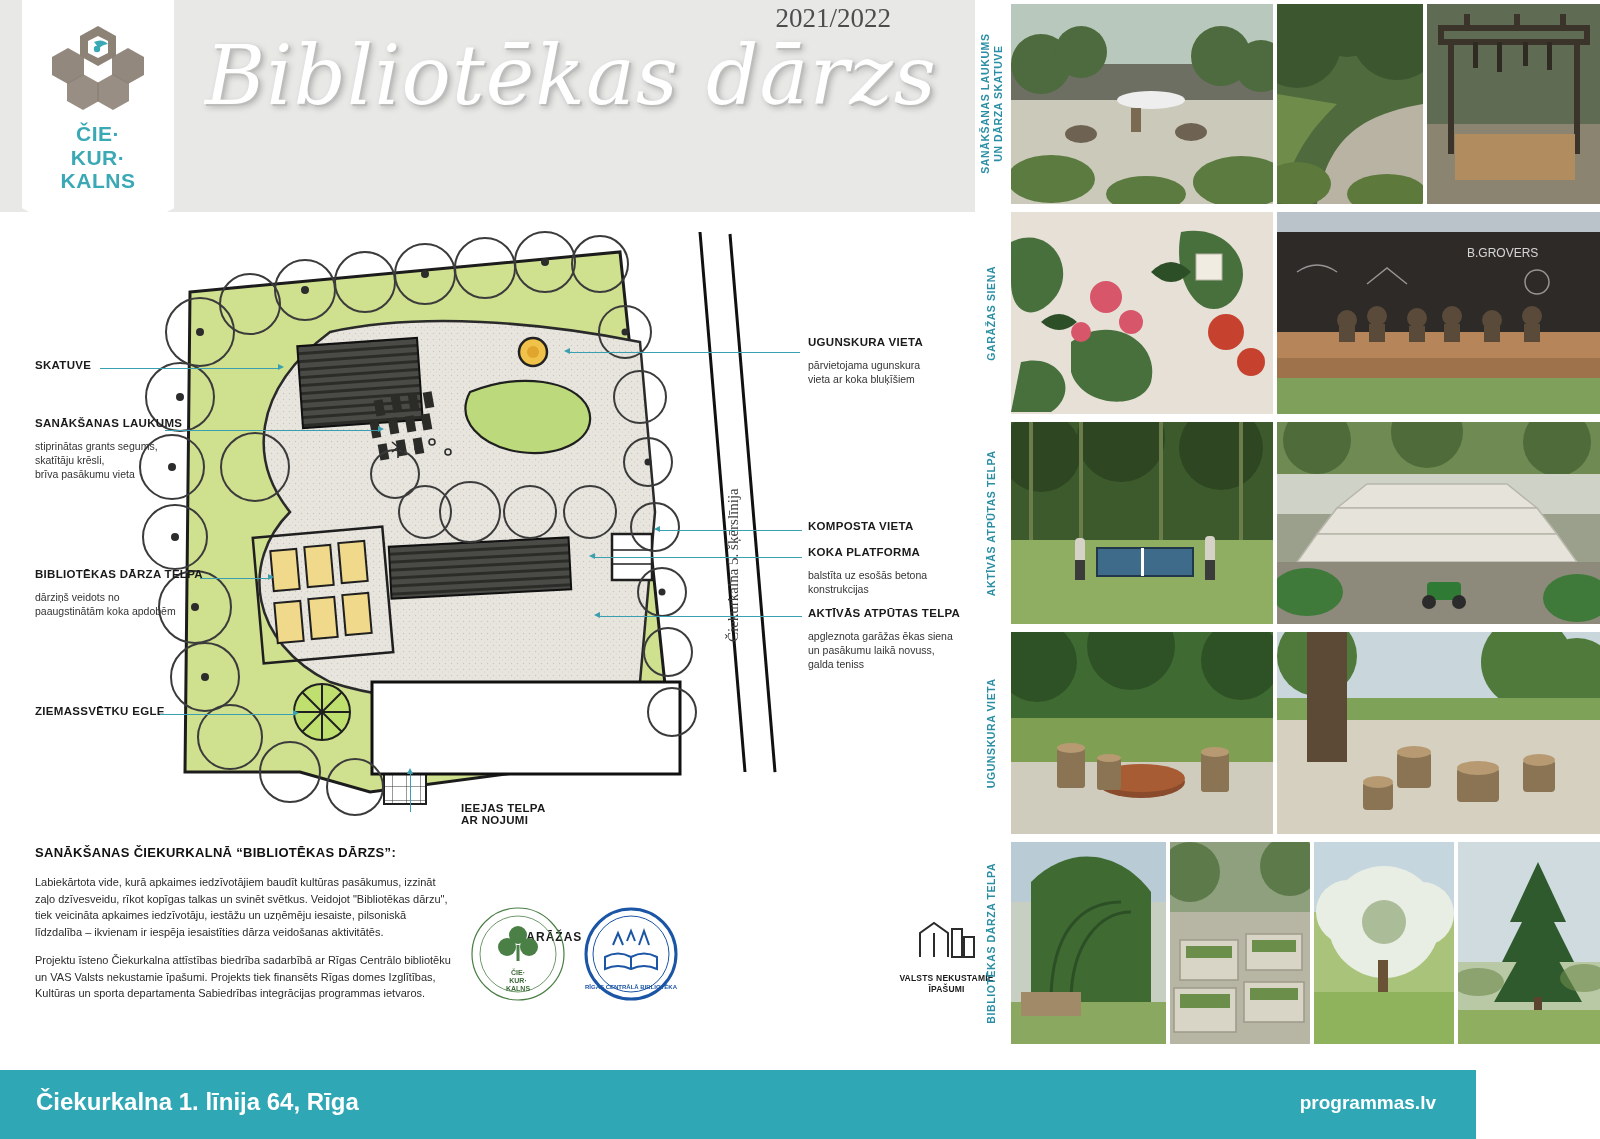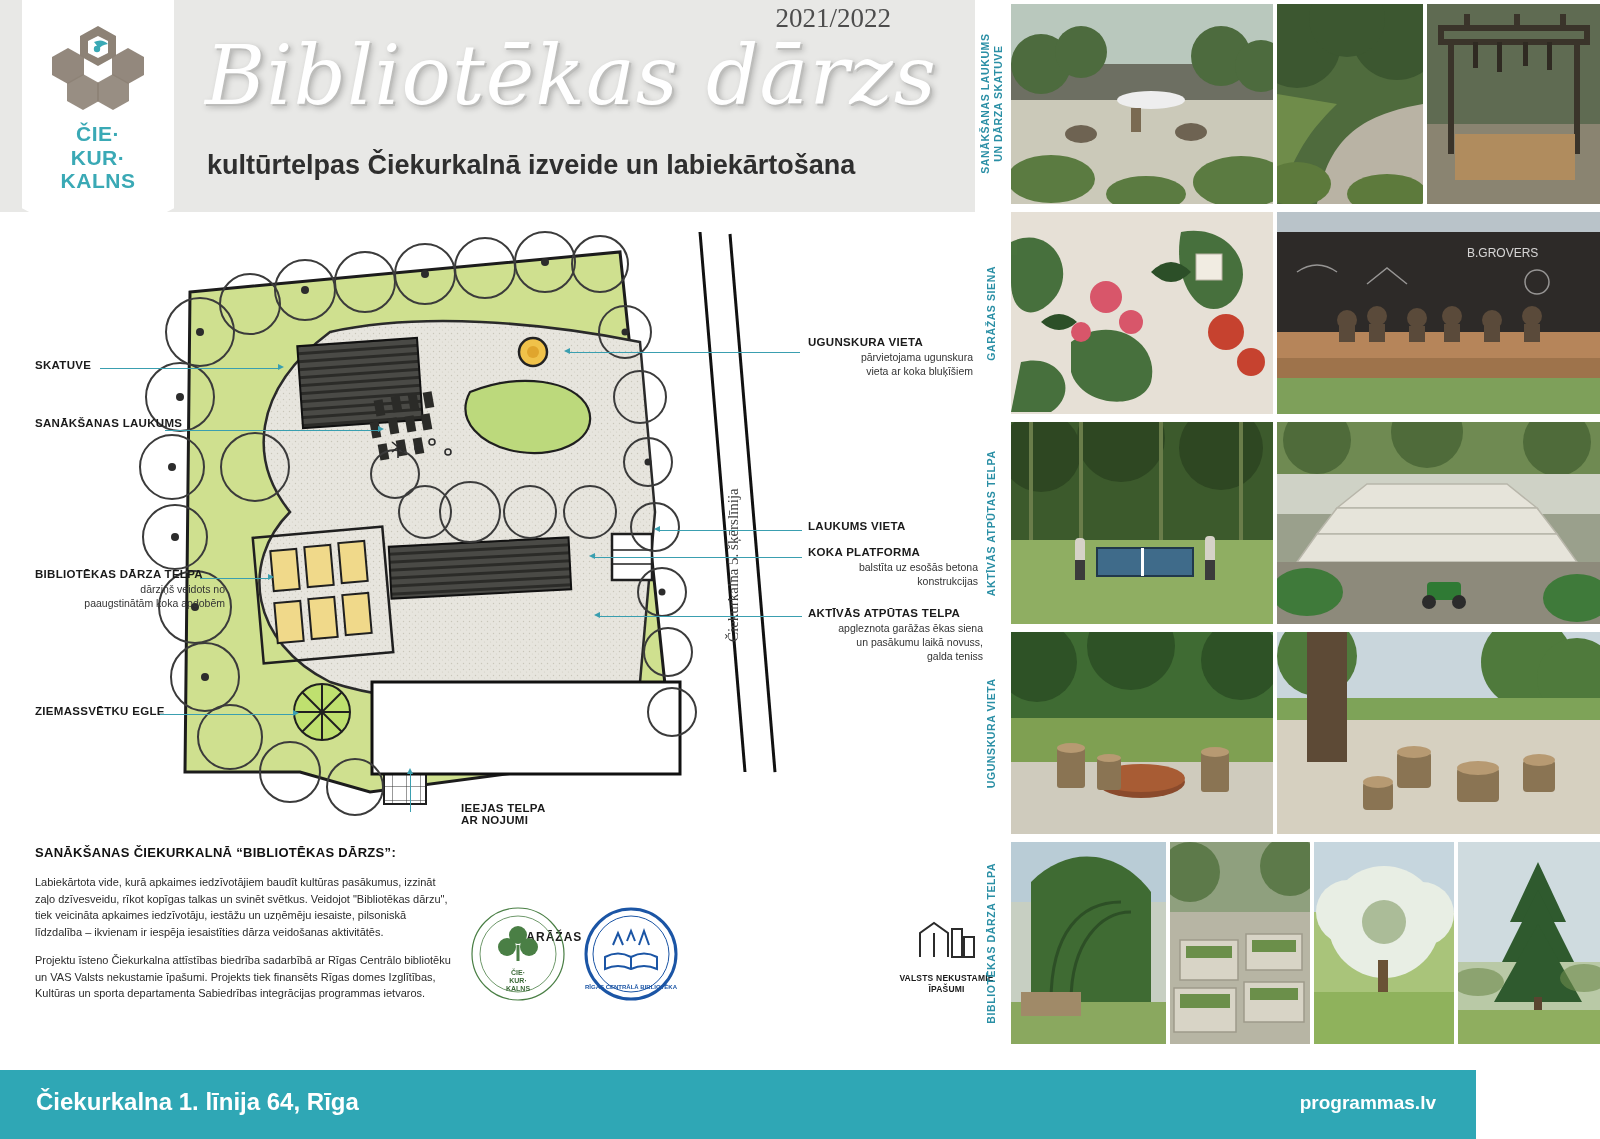--- a/index.html
+++ b/index.html
@@ -47,21 +47,21 @@
     position:absolute; left:207px; top:150px;
     font-size:27px; font-weight:bold; color:#2f2f2f;
     white-space:nowrap;
   }
 
   
   .plan-area { position:absolute; left:0; top:212px; width:975px; height:640px; background:#fff; }
 
   .lbl { position:absolute; }
   .lbl .lb-t { font-size:11.5px; font-weight:bold; color:#1a1a1a; letter-spacing:0.3px; }
-  .lbl .lb-d { font-size:10.5px; color:#333; line-height:1.35; margin-top:2px;text-align:right; }
+  .lbl .lb-d { font-size:10.5px; color:#333; line-height:1.35; margin-top:10px; }
   .lbl.right { text-align:left; }
   .leader { position:absolute; height:1px; background:#3a9fb0; }
   .leader.v { width:1px; height:auto; }
   .arrow { position:absolute; width:0;height:0; border-top:3.5px solid transparent; border-bottom:3.5px solid transparent; }
   .arrow.r { border-left:6px solid #3a9fb0; }
   .arrow.l { border-right:6px solid #3a9fb0; }
   .arrow.u { border-left:3.5px solid transparent;border-right:3.5px solid transparent;border-bottom:6px solid #3a9fb0;border-top:none; }
 
   .street-lbl {
     position:absolute; left:725px; top:430px;
@@ -103,21 +103,20 @@
   }
   .bottombar .addr { position:absolute; left:36px; top:18px; font-size:24px; font-weight:bold; }
   .bottombar .web { position:absolute; right:40px; top:22px; font-size:19px; font-weight:bold; }
 </style>
 </head>
 <body>
 
 <div class="header">
   <div class="year">2021/2022</div>
   <div class="title-script">Bibliotēkas dārzs</div>
-  <div class="title-sub">kultūrtelpas Čiekurkalnā izveide un labiekārtošana</div>
 </div>
 
 <div class="logo-badge">
   <div class="logo-mark">
     <svg width="96" height="92" viewBox="0 0 96 92">
       <g fill="#8d8276">
         <polygon points="48,4 66,14 66,34 48,44 30,34 30,14"></polygon>
         <polygon points="18,26 34,35 34,53 18,62 2,53 2,35" opacity="0.95"></polygon>
         <polygon points="78,26 94,35 94,53 78,62 62,53 62,35" opacity="0.95"></polygon>
         <polygon points="33,52 49,61 49,79 33,88 17,79 17,61" opacity="0.9"></polygon>
@@ -272,20 +271,23 @@
   <div class="garage-lbl">GARĀŽAS</div>
 
   <div class="lbl" style="left:35px; top:147px; width:175px;">
     <div class="lb-t">SKATUVE</div>
   </div>
   <div class="leader" style="left:100px; top:156px; width:180px;"></div>
   <div class="arrow r" style="left:278px; top:152px;"></div>
 
   <div class="lbl" style="left:35px; top:205px; width:180px;">
     <div class="lb-t">SANĀKŠANAS LAUKUMS</div>
+    <div class="lb-d" style="white-space:pre-line;">stiprinātas grants segums,
+skatītāju krēsli,
+brīva pasākumu vieta</div>
   </div>
   <div class="leader" style="left:165px; top:218px; width:215px;"></div>
   <div class="arrow r" style="left:378px; top:214px;"></div>
 
   <div class="lbl" style="left:35px; top:356px; width:190px;">
     <div class="lb-t">BIBLIOTĒKAS DĀRZA TELPA</div>
     <div class="lb-d" style="white-space:pre-line;">dārziņš veidots no
 paaugstinātām koka apdobēm</div>
   </div>
   <div class="leader" style="left:200px; top:366px; width:70px;"></div>
@@ -306,21 +308,21 @@
 
   <div class="lbl right" style="left:808px; top:124px; width:165px;">
     <div class="lb-t">UGUNSKURA VIETA</div>
     <div class="lb-d" style="white-space:pre-line;">pārvietojama ugunskura
 vieta ar koka bluķīšiem</div>
   </div>
   <div class="leader" style="left:570px; top:140px; width:230px;"></div>
   <div class="arrow l" style="left:564px; top:136px;"></div>
 
   <div class="lbl right" style="left:808px; top:308px; width:165px;">
-    <div class="lb-t">LAUKUMS VIETA</div>
+    <div class="lb-t">KOMPOSTA VIETA</div>
   </div>
   <div class="leader" style="left:660px; top:318px; width:142px;"></div>
   <div class="arrow l" style="left:654px; top:314px;"></div>
 
   <div class="lbl right" style="left:808px; top:334px; width:170px;">
     <div class="lb-t">KOKA PLATFORMA</div>
     <div class="lb-d" style="white-space:pre-line;">balstīta uz esošās betona
 konstrukcijas</div>
   </div>
   <div class="leader" style="left:595px; top:345px; width:207px;"></div>

